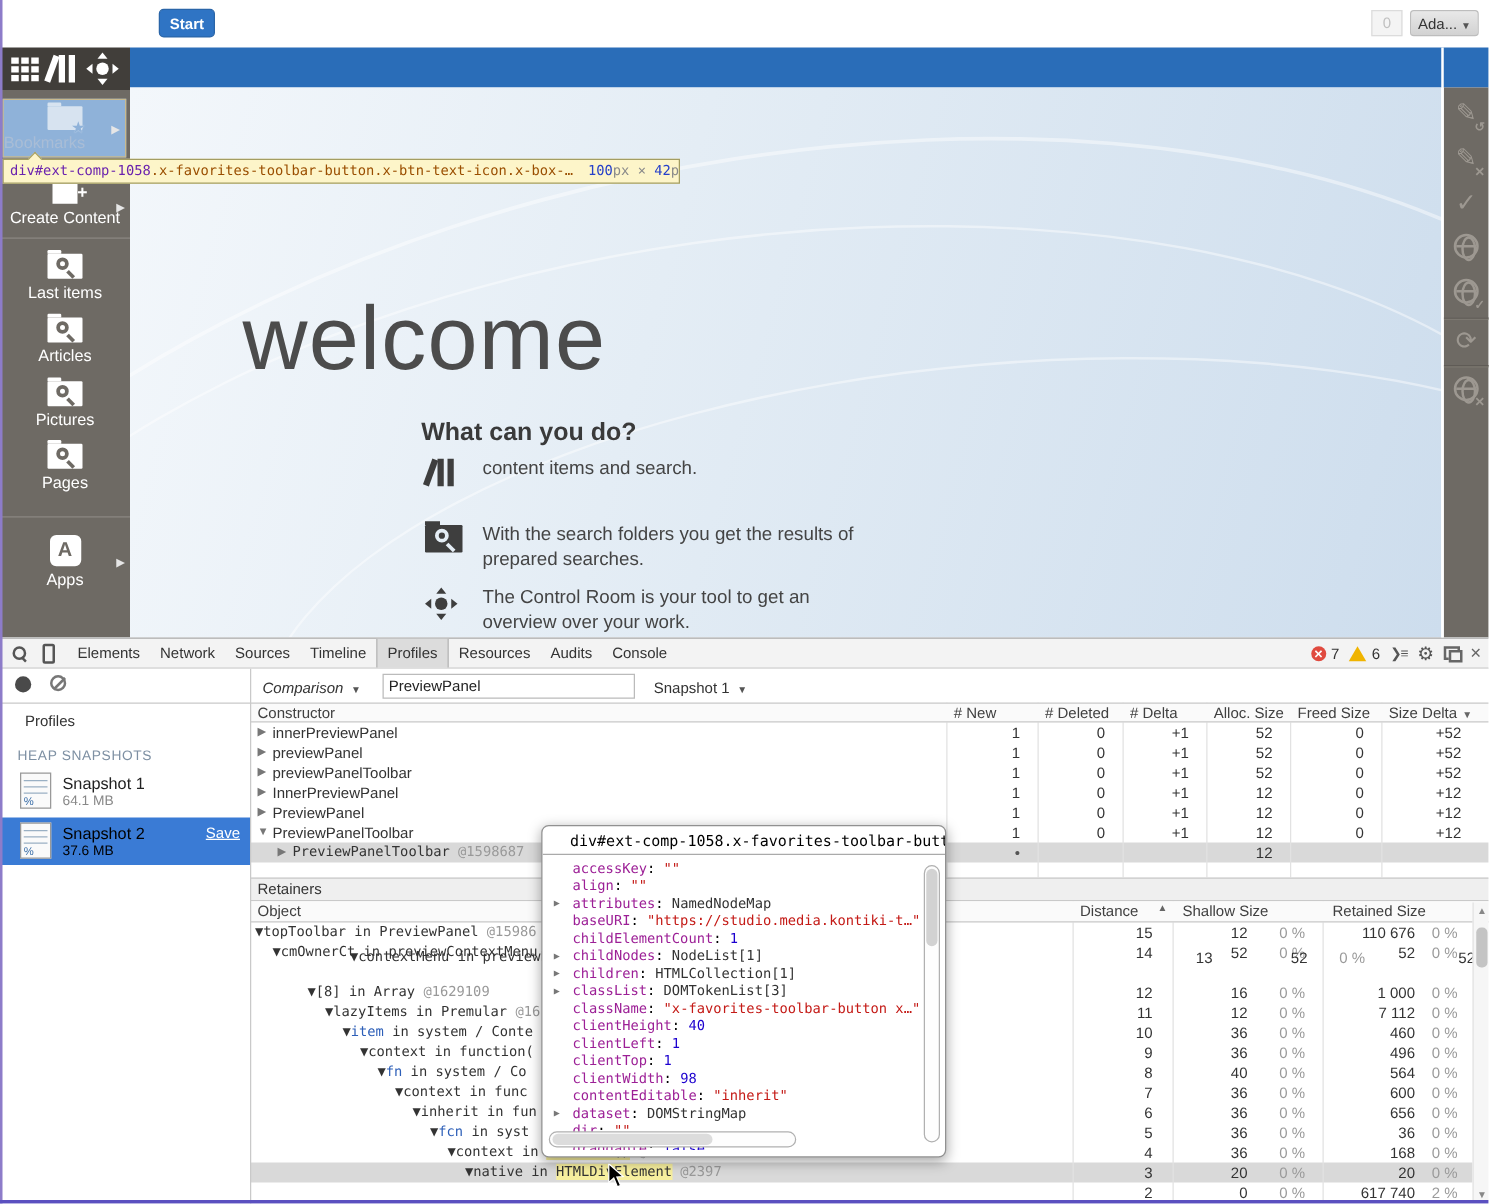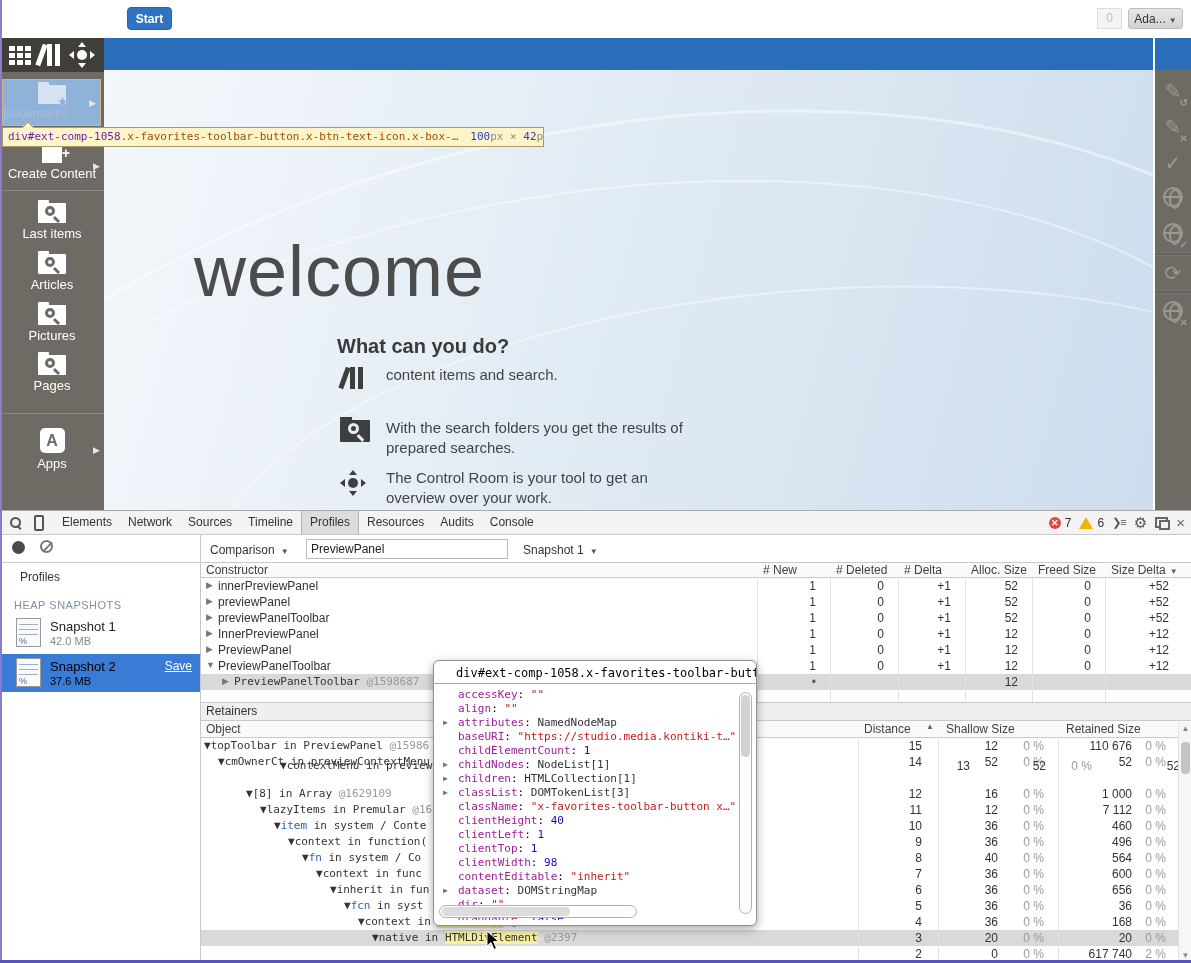--- a/index.html
+++ b/index.html
@@ -394,36 +394,36 @@
   <div class="abs dt-sec-head">HEAP SNAPSHOTS</div>
   <div id="snap-list">
       <div class="snap-row" style="position: absolute; left: 0px; top: 614px;">
         <div class="snap-icon">
           <i style="top: 5px;"></i>
           <i style="top: 10px;"></i>
           <i style="top: 15px;"></i>
           <i class="pct">%</i>
         </div>
         <div class="snap-name">Snapshot 1</div>
-        <div class="snap-size">42.0 MB</div>
+        <div class="snap-size">64.1 MB</div>
       </div>
       <div class="snap-row sel" style="position: absolute; left: 0px; top: 654px;">
         <div class="snap-icon">
           <i style="top: 5px;"></i>
           <i style="top: 10px;"></i>
           <i style="top: 15px;"></i>
           <i class="pct">%</i>
         </div>
         <div class="snap-name">Snapshot 2</div>
         <div class="snap-size">37.6 MB</div>
         <a class="snap-save">Save</a>
       </div>
     </div>
 
-  <div class="abs dt-combo" style="left:210px;top:543px;"><span>Comparison</span><span class="combo-arrow">▼</span></div>
+  <div class="abs dt-combo" style="left:210px;top:543px;font-style:italic;"><span>Comparison</span><span class="combo-arrow">▼</span></div>
   <input class="filter-input" value="PreviewPanel" style="">
   <div class="abs dt-combo" style="left:523px;top:543px;"><span>Snapshot 1</span><span class="combo-arrow">▼</span></div>
 
   <div class="abs dt-leftline"></div>
   <div class="abs dt-toolrow-border"></div>
 
   <div class="abs grid-head" id="ctor-head">
       <div class="gh-label" style="position: absolute; left: 6px; top: 1px;">Constructor</div>
       <div class="gh-label" style="position: absolute; left: 563px; top: 1px;"># New</div>
       <div class="gh-label" style="position: absolute; left: 636px; top: 1px;"># Deleted</div>

